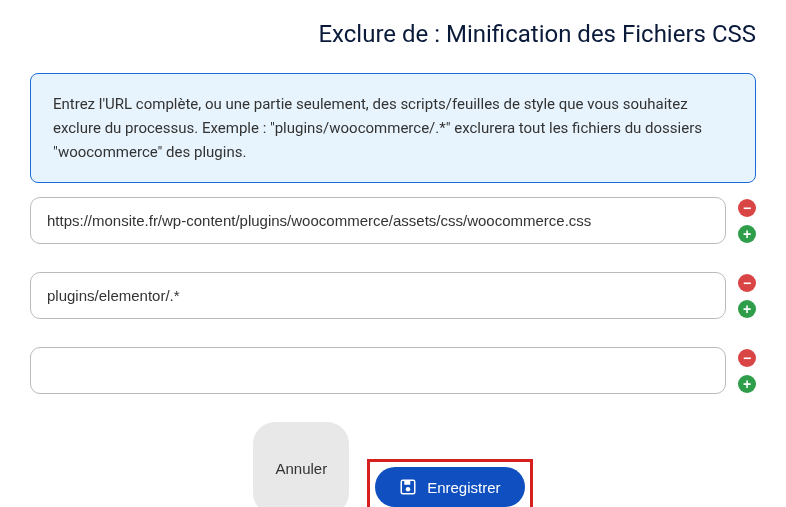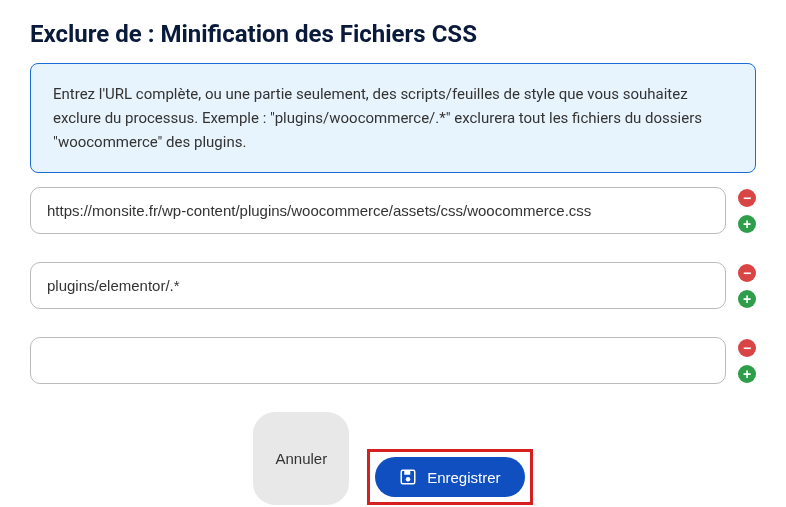--- a/index.html
+++ b/index.html
@@ -3,25 +3,25 @@
 <meta charset="utf-8">
 <style>
 * { box-sizing: border-box; margin: 0; padding: 0; }
 body {
   font-family: -apple-system, BlinkMacSystemFont, "Segoe UI", Roboto, Arial, sans-serif;
   background: #ffffff;
   padding: 20px 30px;
   width: 786px;
 }
 .title {
-  text-align: left;
-  font-weight: 700;
+  text-align: right;
+  font-weight: 400;
   font-size: 24px;
   color: #0a1a3a;
-  margin-bottom: 15px;
+  margin-bottom: 25px;
 }
 .info-box {
   background: #e8f4fd;
   border: 1px solid #1a6dd8;
   border-radius: 8px;
   padding: 18px 22px;
   margin-bottom: 14px;
   color: #333;
   font-size: 15px;
   line-height: 1.6;

